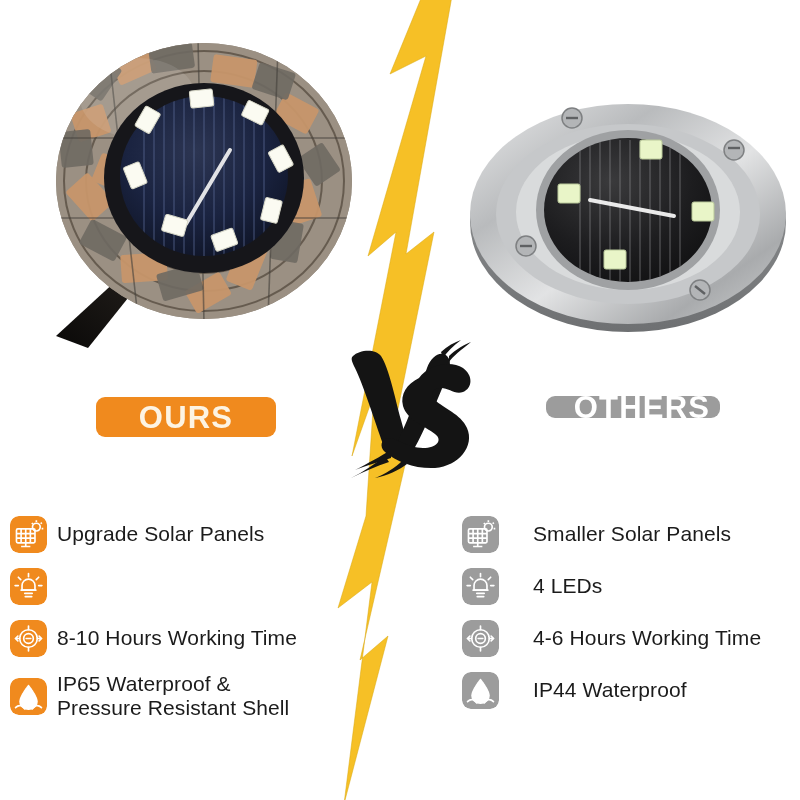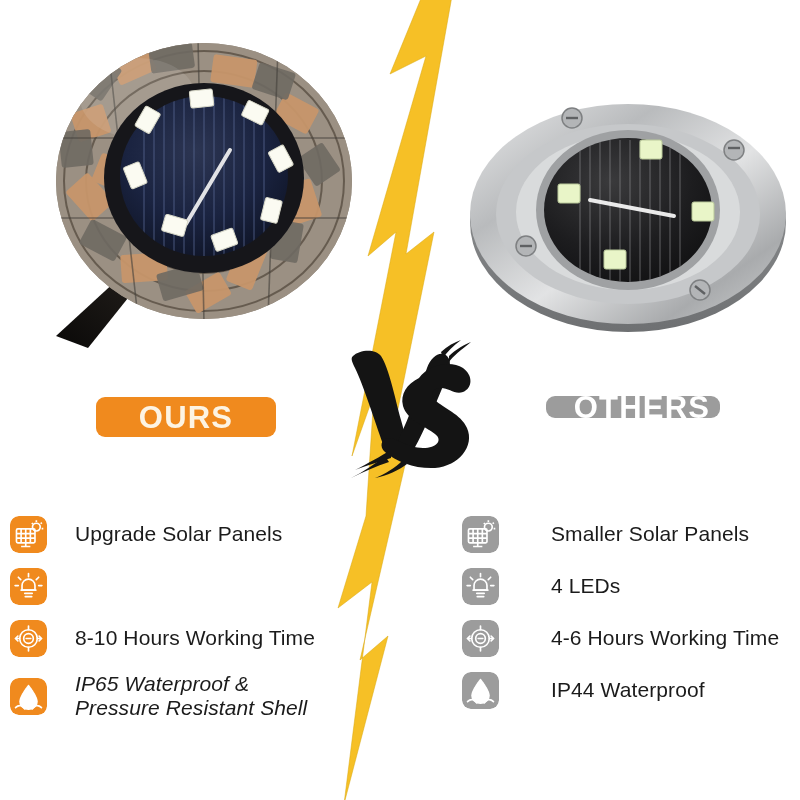--- a/index.html
+++ b/index.html
@@ -29,22 +29,22 @@
   .badge-others{left:546px;top:396px;width:174px;height:22px;background:#9c9c9c;}
   .badge-others .badge-text{color:#ffffff;font-size:31px;font-weight:bold;
          letter-spacing:1.2px;line-height:1;white-space:nowrap;
          transform:translateX(9px);}
 
   
   .features{position:absolute;}
   .features-left{left:10px;top:508px;width:370px;}
   .features-right{left:462px;top:508px;width:330px;}
 
-  .feature{display:flex;align-items:center;gap:28px;height:52px;}
-  .feature.tall{height:64px;align-items:center;font-style:italic;}
+  .feature{display:flex;align-items:center;gap:10px;height:52px;}
+  .feature.tall{height:64px;align-items:center;}
 
   .f-icon{width:37px;height:37px;border-radius:9px;flex:0 0 37px;
           display:block;}
 
   .f-text{font-size:21px;color:#1b1b1b;line-height:1.16;
           letter-spacing:.1px;white-space:pre-line;}
 
   .features-left .f-text{font-size:21px;}
   .features-right .f-text{font-size:21px;margin-left:24px;}
 </style>

